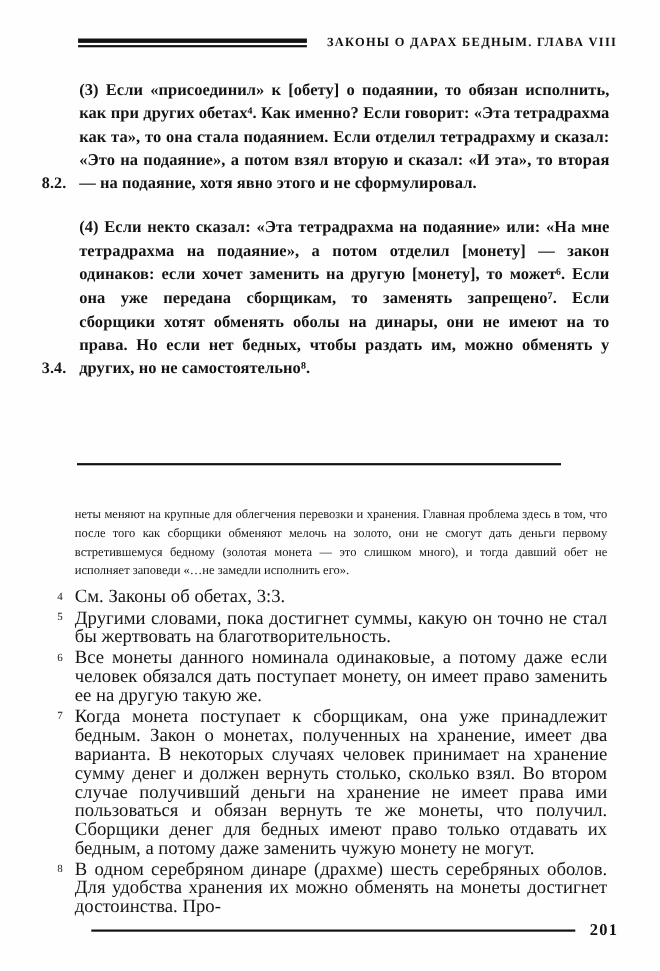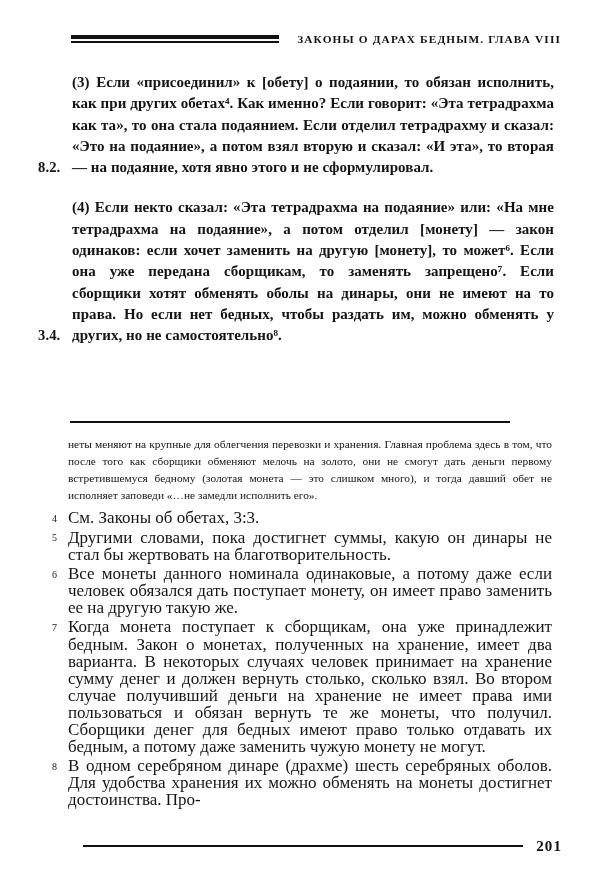--- a/index.html
+++ b/index.html
@@ -99,21 +99,21 @@
     position: absolute;
     left: 70px;
     top: 421px;
     width: 440px;
     height: 2px;
     background: #111;
   }
   .footnotes {
     position: absolute;
     left: 52px;
-    top: 436px;
+    top: 460px;
     width: 500px;
   }
   .fn-cont {
     font-size: 11.4px;
     line-height: 17.1px;
     text-align: justify;
     text-justify: inter-word;
     margin: 0 0 5px 16px;
     color: #151515;
   }
@@ -202,21 +202,21 @@
 
     <div class="fn-cont">неты меняют на крупные для облегчения перевозки и хранения. Главная проблема здесь в том, что после того как сборщики обменяют мелочь на золото, они не смогут дать деньги первому встретившемуся бедному (золотая монета — это слишком много), и тогда давший обет не исполняет заповеди «…не замедли исполнить его».</div>
 
     <div class="fn-item">
       <div class="fn-num">4</div>
       <div class="fn-text">См. Законы об обетах, 3:3.</div>
     </div>
 
     <div class="fn-item">
       <div class="fn-num">5</div>
-      <div class="fn-text">Другими словами, пока достигнет суммы, какую он динары не стал бы жертвовать на благотворительность.</div>
+      <div class="fn-text">Другими словами, пока достигнет суммы, какую он точно не стал бы жертвовать на благотворительность.</div>
     </div>
 
     <div class="fn-item">
       <div class="fn-num">6</div>
       <div class="fn-text">Все монеты данного номинала одинаковые, а потому даже если человек обязался дать поступает монету, он имеет право заменить ее на другую такую же.</div>
     </div>
 
     <div class="fn-item">
       <div class="fn-num">7</div>
       <div class="fn-text">Когда монета поступает к сборщикам, она уже принадлежит бедным. Закон о монетах, полученных на хранение, имеет два варианта. В некоторых случаях человек принимает на хранение сумму денег и должен вернуть столько, сколько взял. Во втором случае получивший деньги на хранение не имеет права ими пользоваться и обязан вернуть те же монеты, что получил. Сборщики денег для бедных имеют право только отдавать их бедным, а потому даже заменить чужую монету не могут.</div>

